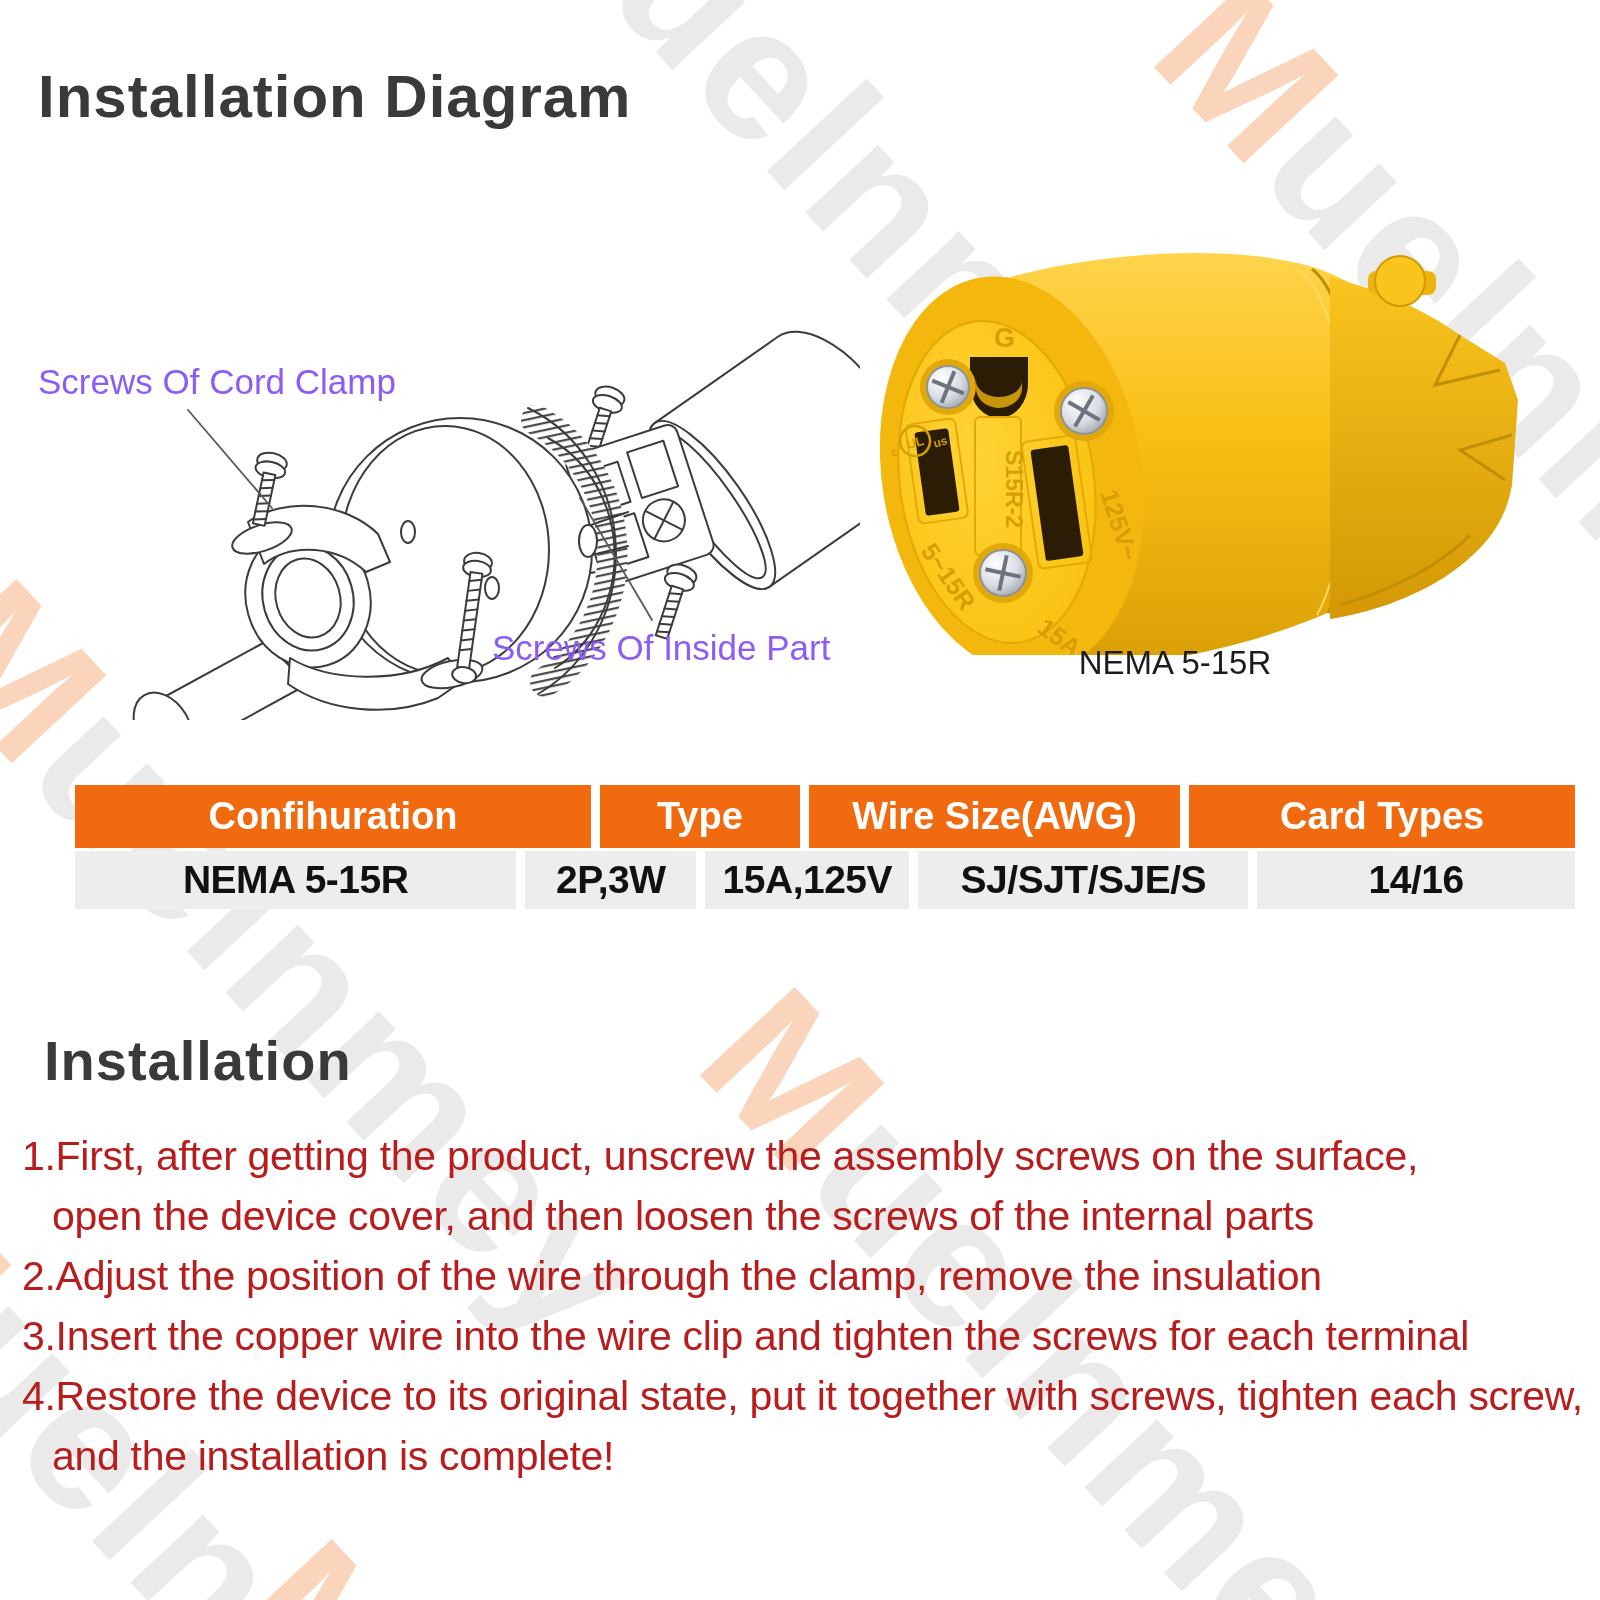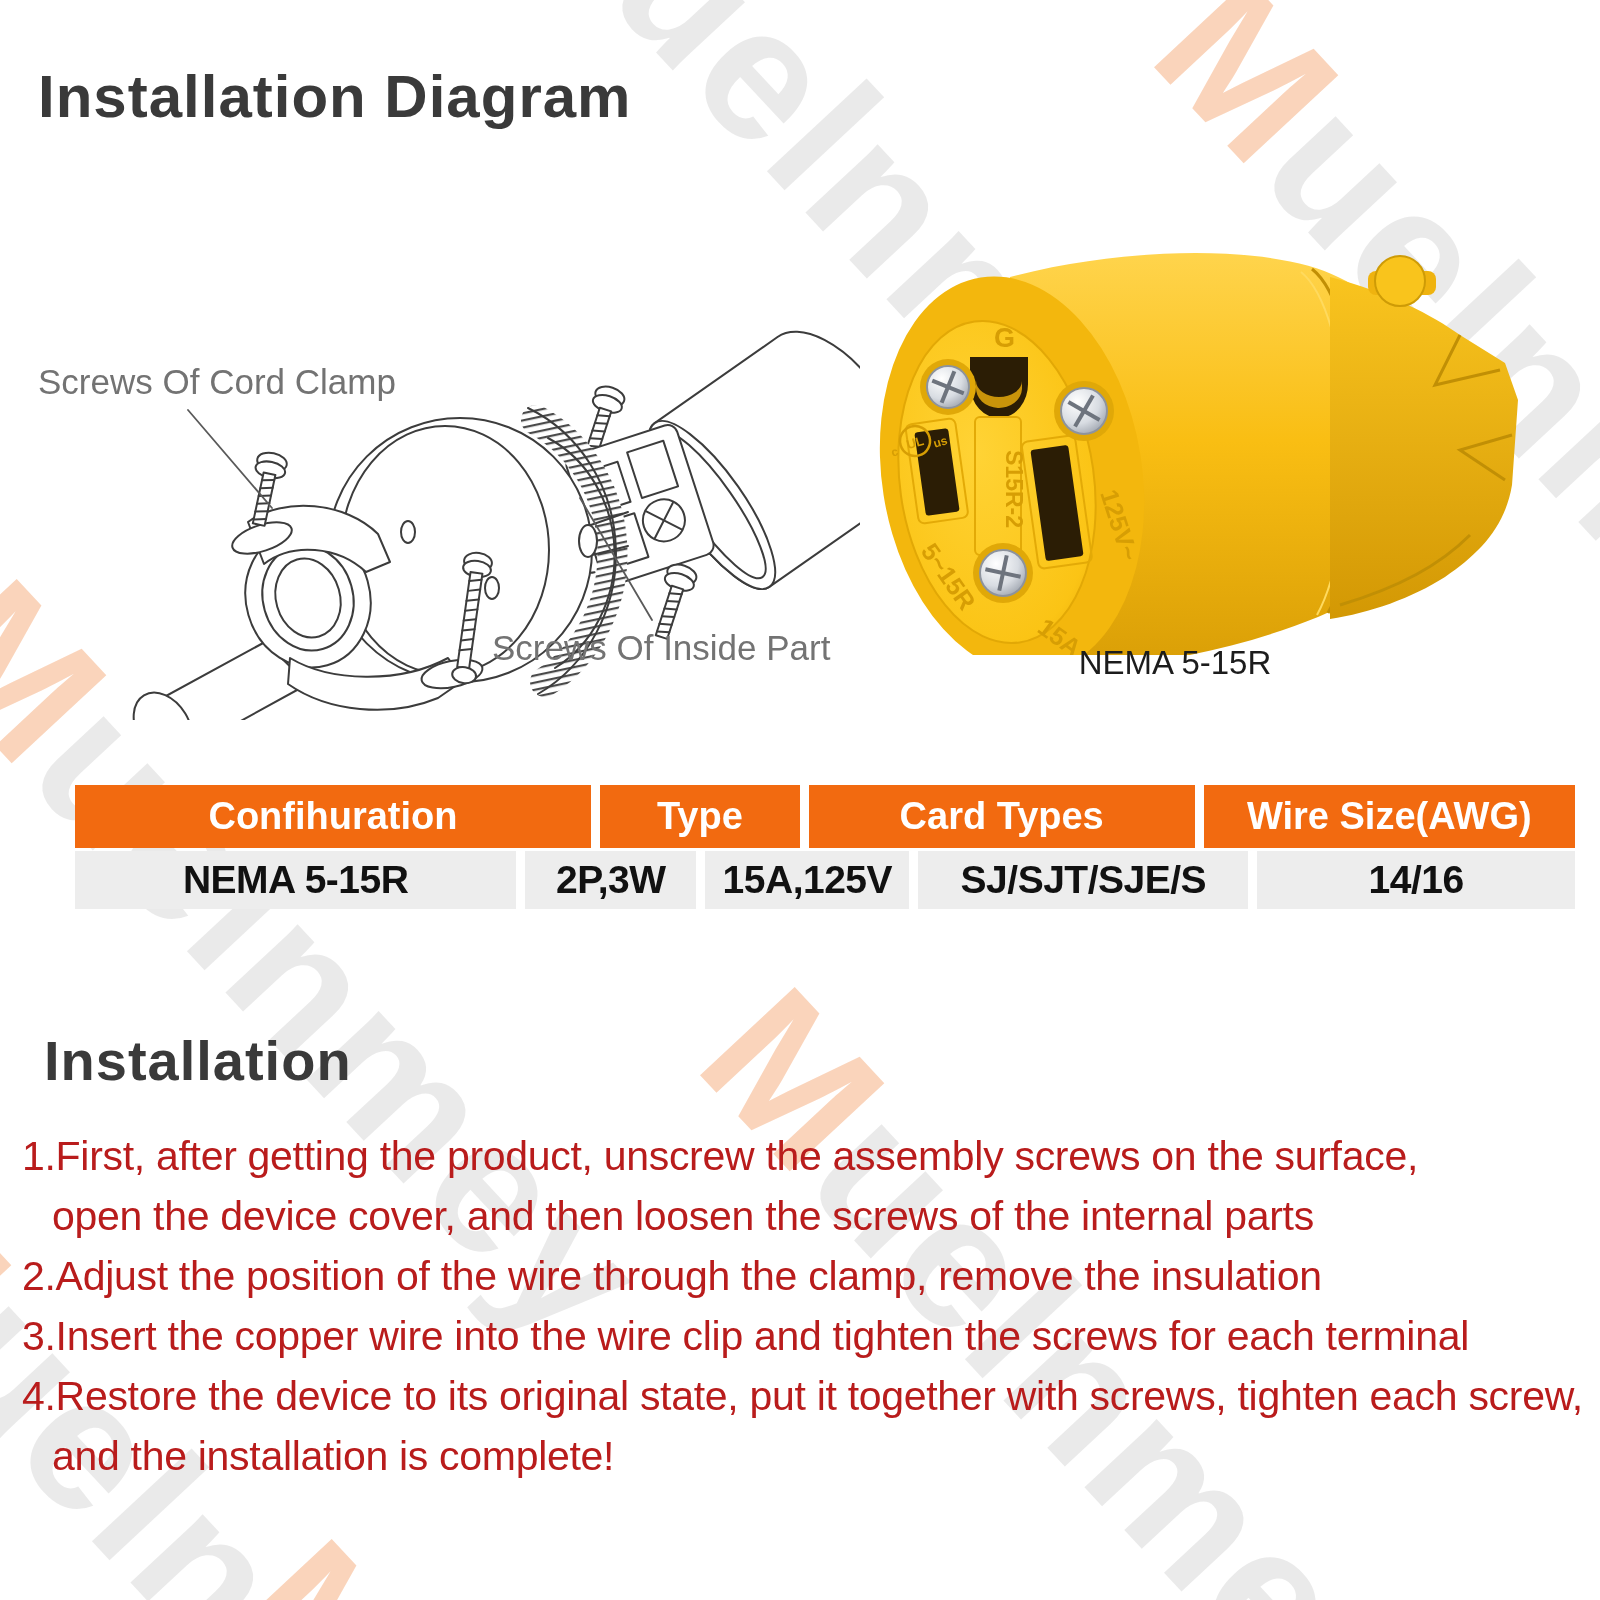--- a/index.html
+++ b/index.html
@@ -18,21 +18,21 @@
   
   .h-main{
     position:absolute;left:38px;top:62px;font-size:60px;font-weight:700;
     color:#3a3a3a;letter-spacing:1px;text-align:center;
   }
   .h-install{
     position:absolute;left:44px;top:1028px;font-size:56px;font-weight:700;
     color:#3a3a3a;letter-spacing:1px;
   }
   
-  .dlabel{position:absolute;font-size:35px;color:#737373;}
+  .dlabel{position:absolute;font-size:35px;color:#8b5cf6;}
   .lbl-cord{left:38px;top:362px;}
   .lbl-inside{left:452px;top:628px;margin-left:40px;}
   .lbl-nema{left:1010px;top:644px;width:330px;text-align:center;font-size:33px;color:#1c1c1c;}
   
   .art-left{position:absolute;left:40px;top:250px;width:820px;height:470px;}
   .art-right{position:absolute;left:860px;top:235px;width:700px;height:420px;}
   
   .spec-table{position:absolute;left:75px;top:785px;width:1500px;}
   .spec-head,.spec-row{display:flex;gap:9px;}
   .spec-head .cell{
@@ -285,22 +285,22 @@
     <text x="17" y="12" font-size="12" font-weight="bold" fill="#D79E04">us</text>
   </g>
 </svg>
 
 <div class="dlabel lbl-nema">NEMA 5-15R</div>
 
 <div class="spec-table">
   <div class="spec-head">
     <div class="cell c0">Confihuration</div>
     <div class="cell c1">Type</div>
+    <div class="cell c4">Wire Size(AWG)</div>
     <div class="cell c3">Card Types</div>
-    <div class="cell c4">Wire Size(AWG)</div>
   </div>
   <div class="spec-row">
     <div class="cell c0">NEMA 5-15R</div>
     <div class="cell c1">2P,3W</div>
     <div class="cell c2">15A,125V</div>
     <div class="cell c3">SJ/SJT/SJE/S</div>
     <div class="cell c4">14/16</div>
   </div>
 </div>
 

